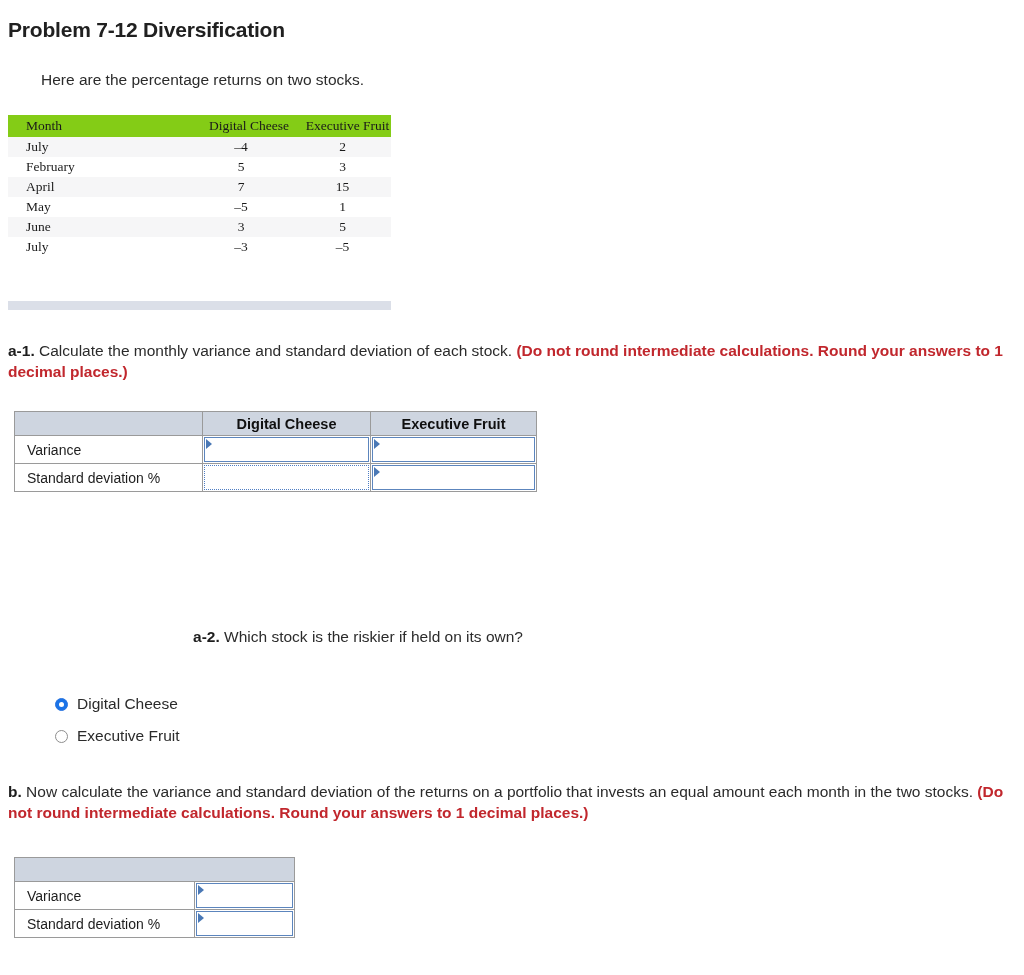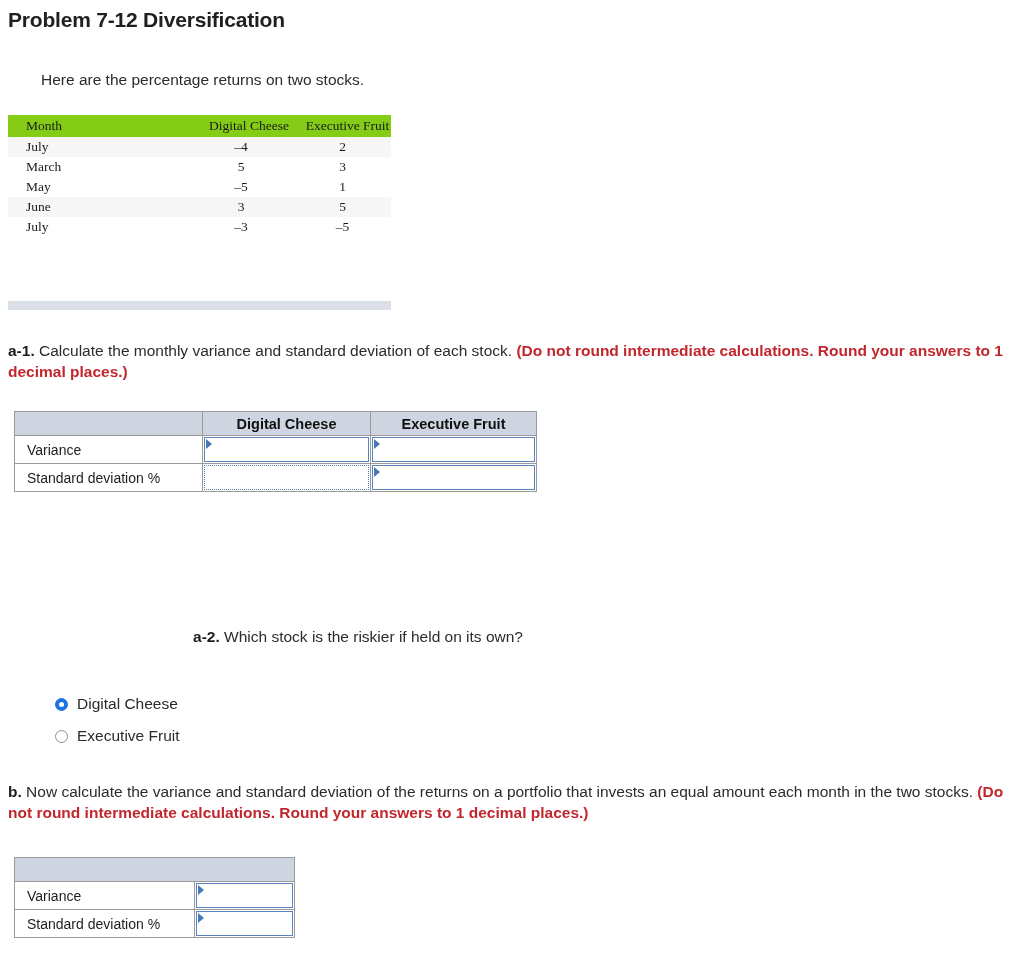--- a/index.html
+++ b/index.html
@@ -14,21 +14,21 @@
     font-family: "Liberation Sans", sans-serif;
     color: #1d1d1d;
     position: relative;
     overflow: hidden;
   }
 
   
   .page-title {
     position: absolute;
     left: 8px;
-    top: 8px;
+    top: 18px;
     font-size: 21px;
     font-weight: bold;
     letter-spacing: -0.2px;
     color: #202020;
   }
 
   
   .intro {
     position: absolute;
     left: 8px;
@@ -237,23 +237,28 @@
       <th class="th-ef">Executive Fruit</th>
     </tr>
   </thead>
   <tbody>
     <tr class="even">
       <td class="c-month">July</td>
       <td class="c-num">–4</td>
       <td class="c-num2">2</td>
     </tr>
     <tr class="odd">
-      <td class="c-month">March</td>
+      <td class="c-month">February</td>
       <td class="c-num">5</td>
       <td class="c-num2">3</td>
+    </tr>
+    <tr class="even">
+      <td class="c-month">April</td>
+      <td class="c-num">7</td>
+      <td class="c-num2">15</td>
     </tr>
     <tr class="odd">
       <td class="c-month">May</td>
       <td class="c-num">–5</td>
       <td class="c-num2">1</td>
     </tr>
     <tr class="even">
       <td class="c-month">June</td>
       <td class="c-num">3</td>
       <td class="c-num2">5</td>

